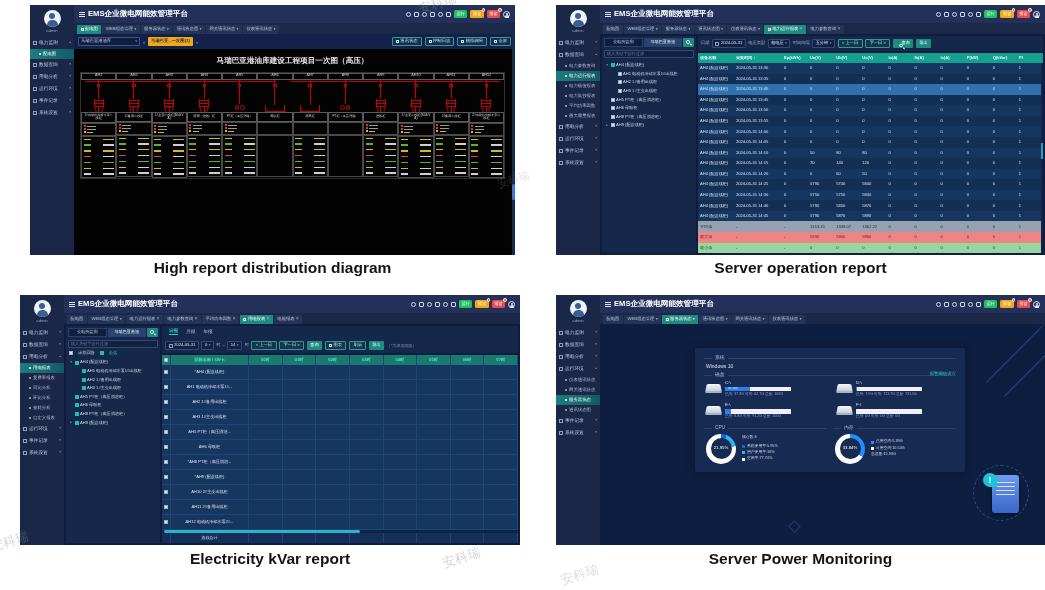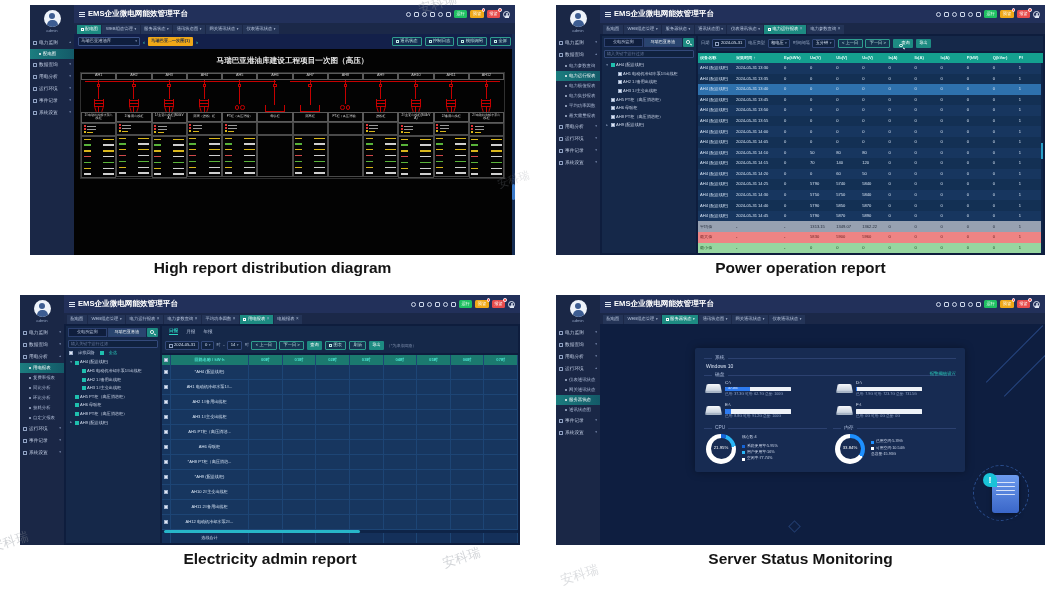--- a/index.html
+++ b/index.html
@@ -1987,15 +1987,15 @@
             <span class="il"></span>
           </span>
           <span class="bub">!</span>
         </div>
         <span class="decox"></span>
       </div>
     </div>
   </section>
 
 <div class="caption" style="left:30px;top:259px;width:485px">High report distribution diagram</div>
-<div class="caption" style="left:556px;top:259px;width:489px">Power operation report</div>
-<div class="caption" style="left:20px;top:550px;width:500px">Electricity admin report</div>
-<div class="caption" style="left:556px;top:550px;width:489px">Server Status Monitoring</div>
+<div class="caption" style="left:556px;top:259px;width:489px">Server operation report</div>
+<div class="caption" style="left:20px;top:550px;width:500px">Electricity kVar report</div>
+<div class="caption" style="left:556px;top:550px;width:489px">Server Power Monitoring</div>
 
 </body></html>

